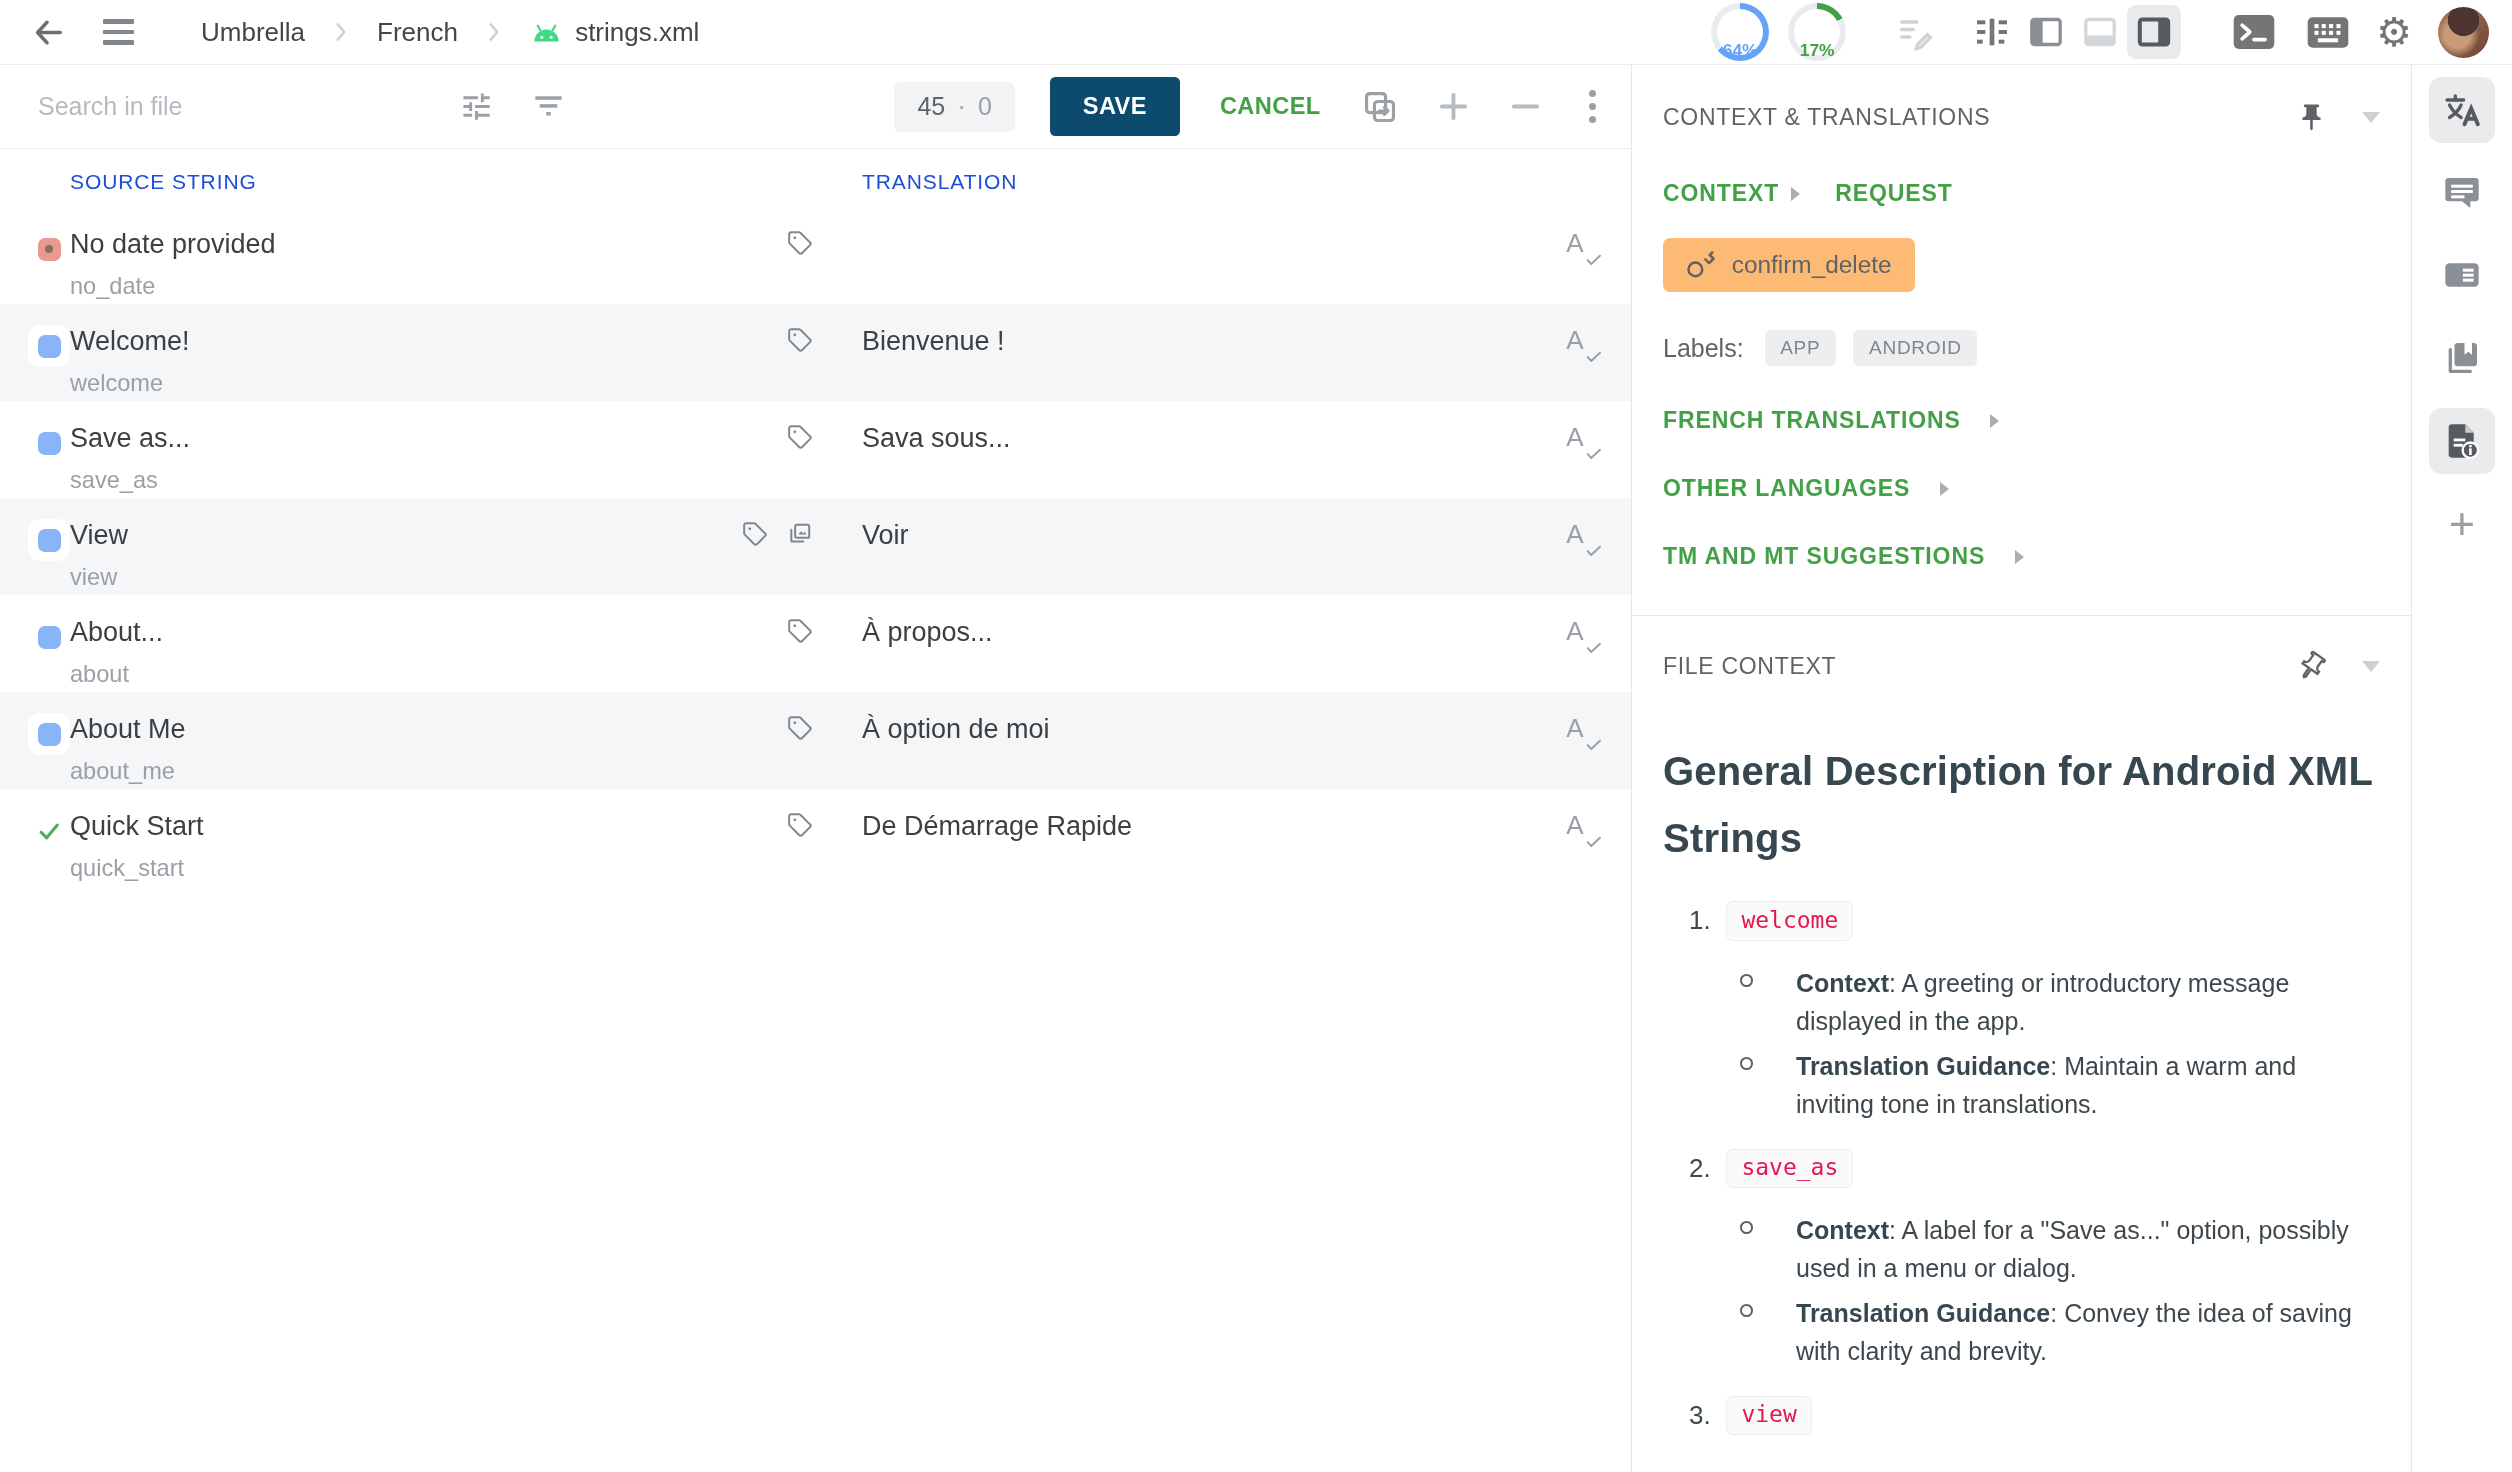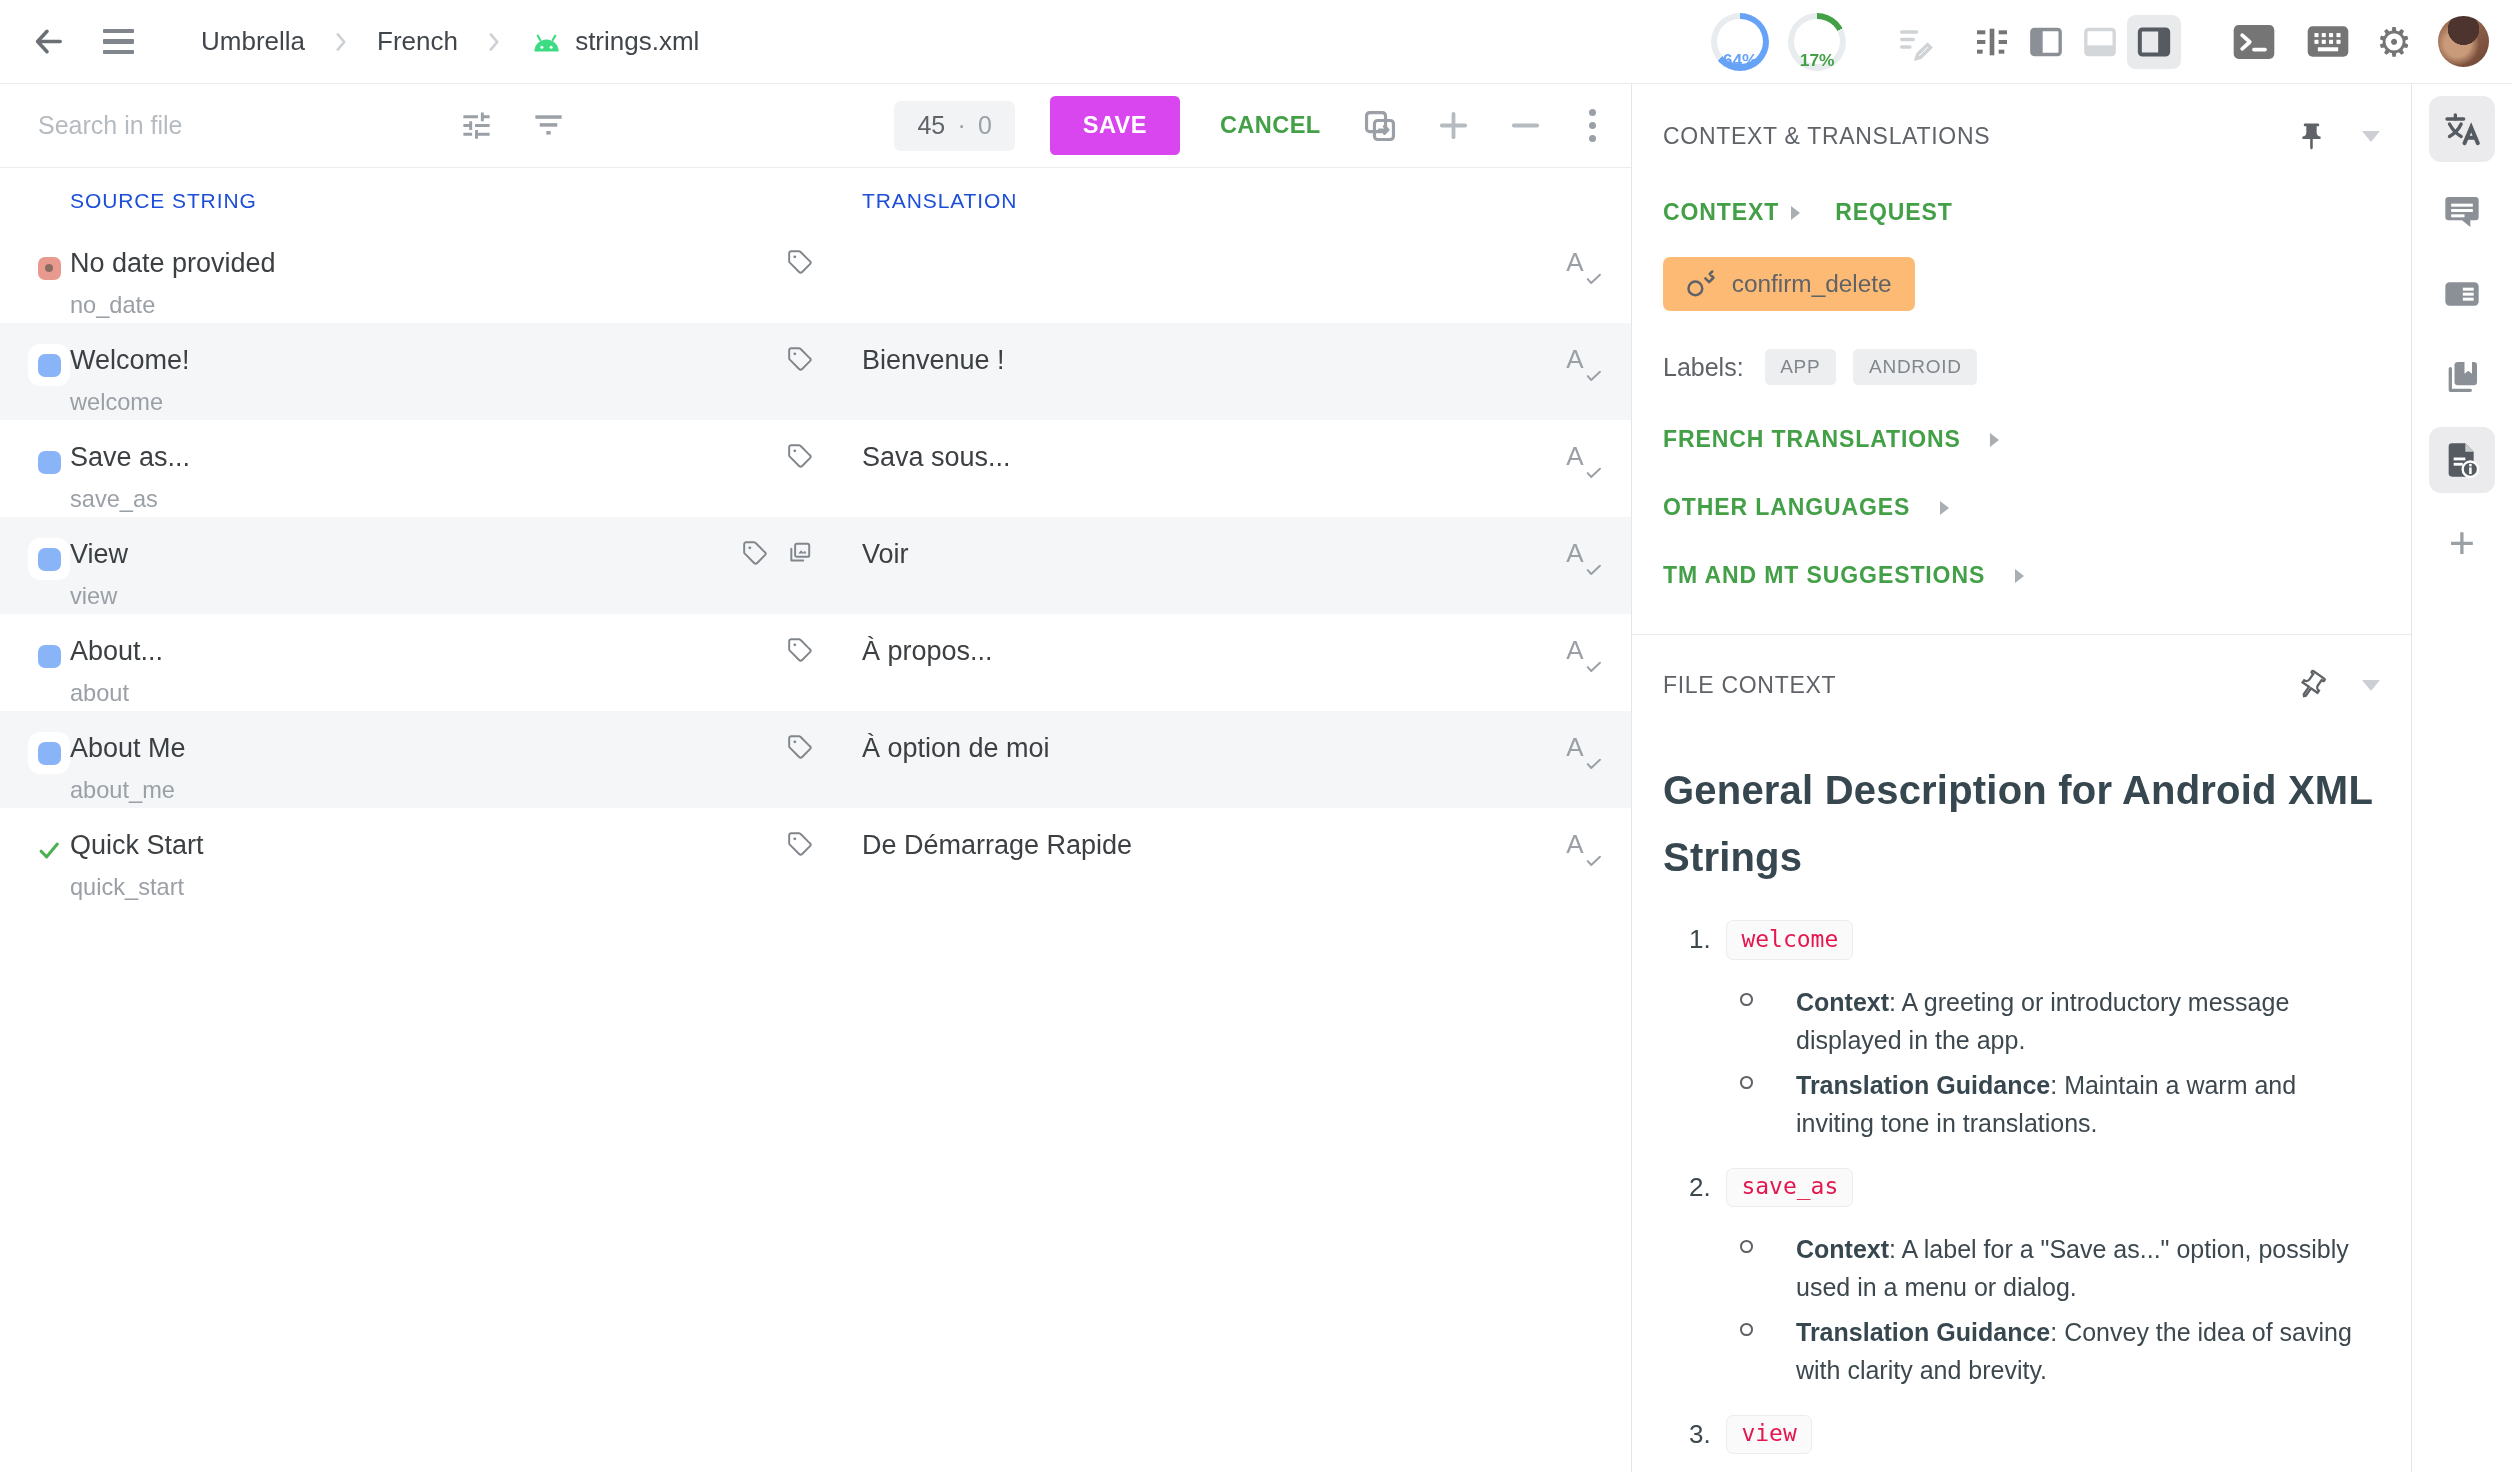--- a/index.html
+++ b/index.html
@@ -1,21 +1,21 @@
 <!DOCTYPE html>
 <html style="font-size:14px"><head>
 <meta charset="utf-8">
 <style>
   * { margin:0; padding:0; box-sizing:border-box; }
   html,body { width:2512px; height:1472px; overflow:hidden; background:#fff;
     font-family:"Liberation Sans", sans-serif; color:#3c4043; }
   .app { width:2512px; height:1472px; display:flex; flex-direction:column; }
 
   
-  .topbar { height:84px; flex:none; display:flex; align-items:center;
+  .topbar { height:65px; flex:none; display:flex; align-items:center;
     padding:0 23px 0 31px; border-bottom:0.9px solid #ececee; background:#fff; }
   .iconbtn { border:none; background:none; display:flex; align-items:center; justify-content:center; cursor:pointer; }
   .tb-left { display:flex; align-items:center; gap:37px; }
   .hamburger { display:flex; flex-direction:column; gap:6.1px; }
   .hamburger span { width:31px; height:4.4px; background:#80868b; border-radius:0.9px; }
   .crumbs { display:flex; align-items:center; gap:23px; margin-left:30px; font-size:26px; font-weight:500; color:#41464b; }
   .crumb { cursor:pointer; }
   .fileitem { display:flex; align-items:center; gap:12.2px; }
   .tb-right { margin-left:auto; display:flex; align-items:center; }
   .ring { width:58px; height:58px; border-radius:50%; position:relative;
@@ -36,21 +36,21 @@
 
   
   .editor { width:1632px; flex:none; border-right:1.7px solid #e4e6e8; display:flex; flex-direction:column; position:relative; background:#fff; }
   .toolbar { height:84px; flex:none; display:flex; align-items:center; padding:0 26px 0 38px; border-bottom:0.9px solid #ececee; }
   .search { border:none; outline:none; width:384px; font-size:25px; color:#3c4043; font-family:inherit; }
   .search::placeholder { color:#b5bbc0; }
   .tool-ic { margin-left:37px; }
   .tspacer { flex:1; }
   .cntpill { background:#f1f3f4; border-radius:7px; padding:10.5px 23px; font-size:25px; display:flex; gap:12.2px; align-items:center; }
   .cntpill .c1 { color:#5f6368; } .cntpill .sep,.cntpill .c2 { color:#9aa0a6; }
-  .savebtn { margin-left:35px; background:#d946ef; color:#fff; border:none; border-radius:5.2px;
+  .savebtn { margin-left:35px; background:#0c4a6e; color:#fff; border:none; border-radius:5.2px;
     font-size:23.6px; font-weight:700; letter-spacing:0.4px; padding:15.7px 33px; font-family:inherit; cursor:pointer; }
   .cancelbtn { margin-left:40px; background:none; border:none; color:#43a047; font-size:23.6px; font-weight:700; letter-spacing:0.4px; font-family:inherit; cursor:pointer; }
   .kebab { margin-left:38px; display:flex; flex-direction:column; gap:6.1px; padding:3.5px 8.7px; }
   .kebab i { width:7px; height:7px; border-radius:50%; background:#9aa0a6; }
 
   .colhead { height:58px; flex:none; position:relative; font-size:21px; letter-spacing:0.9px; color:#1d4ed8; }
   .colhead span { position:absolute; top:21px; }
   .colhead .c1 { left:70px; } .colhead .c2 { left:862px; }
 
   .rows { flex:none; }

